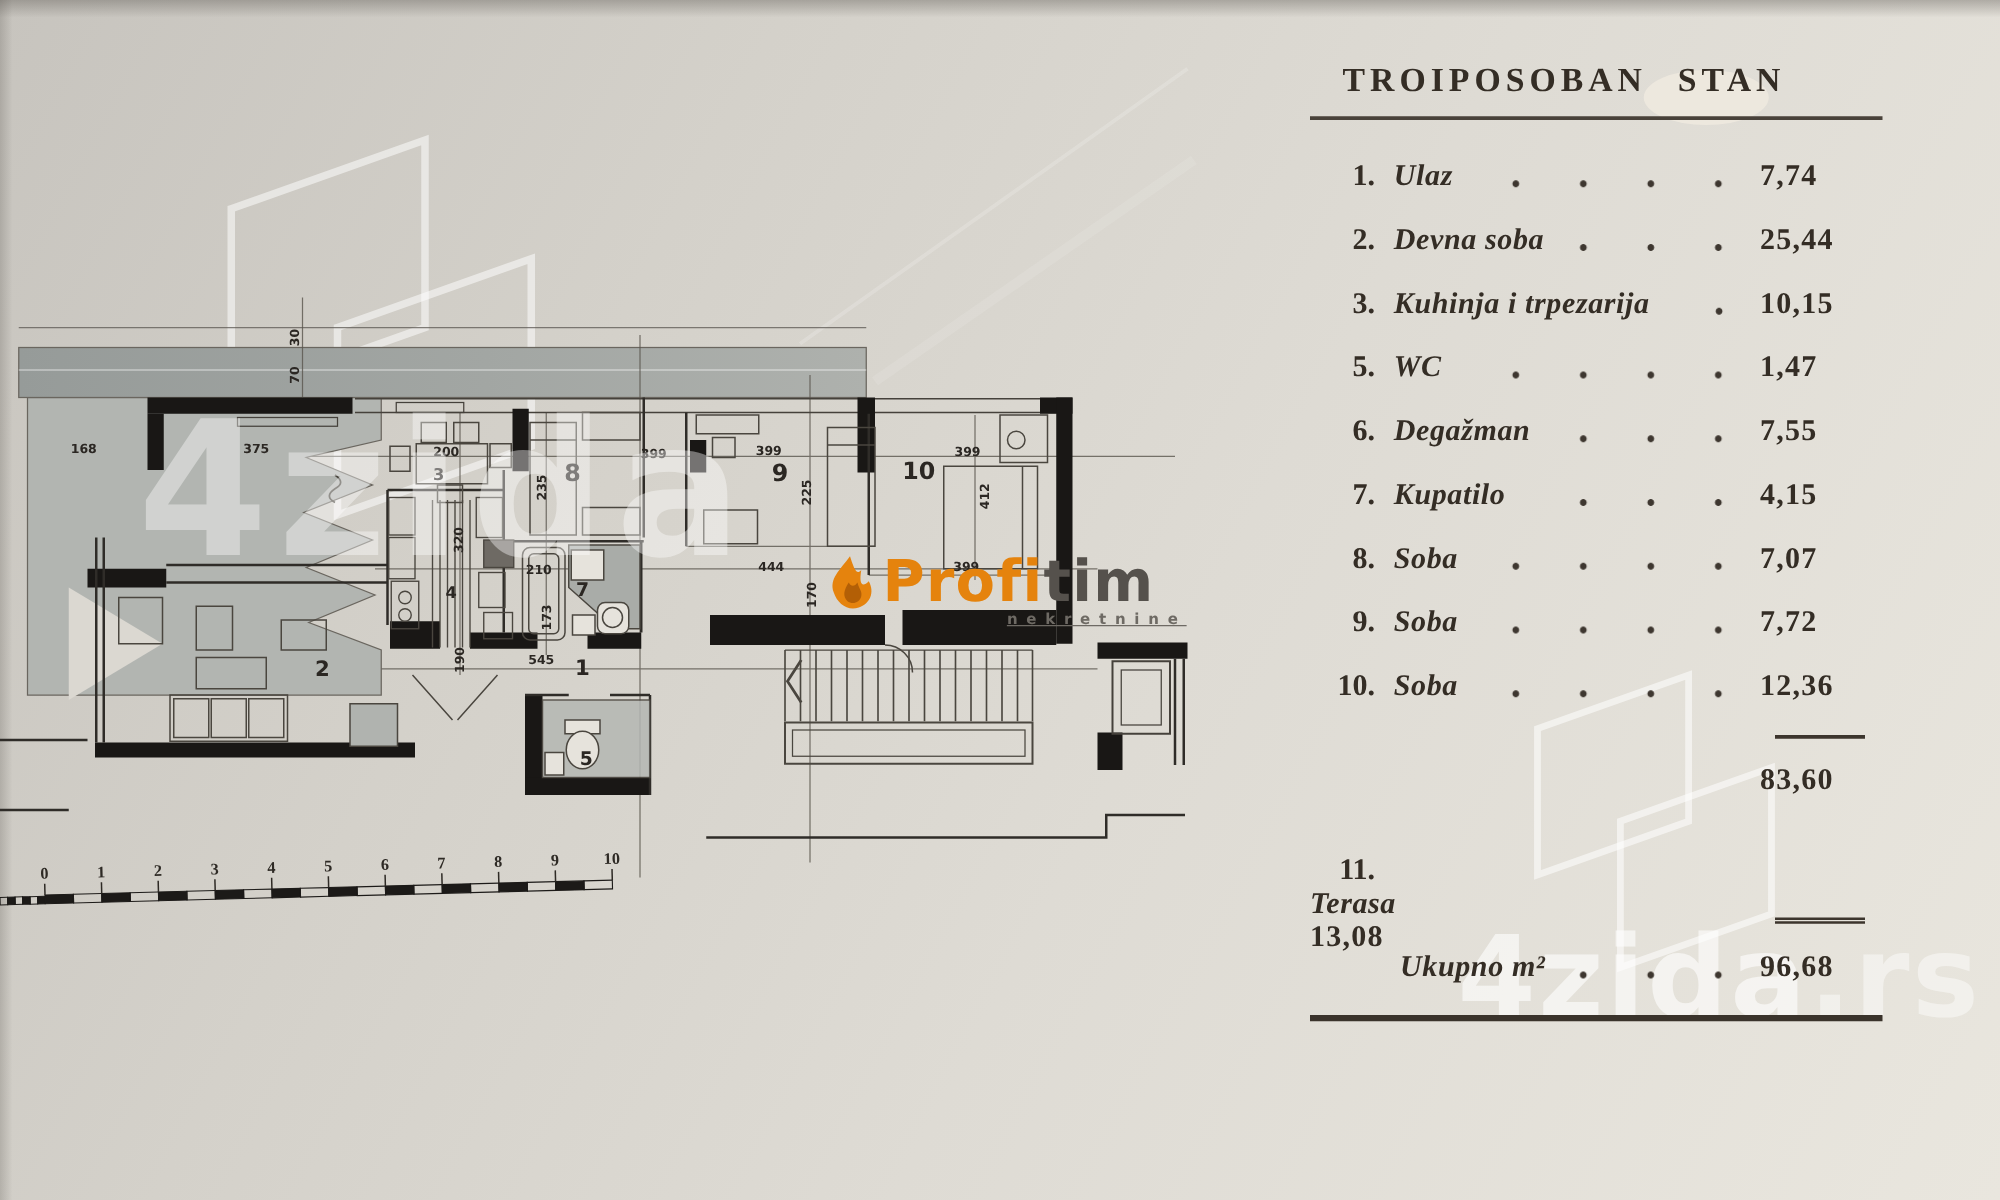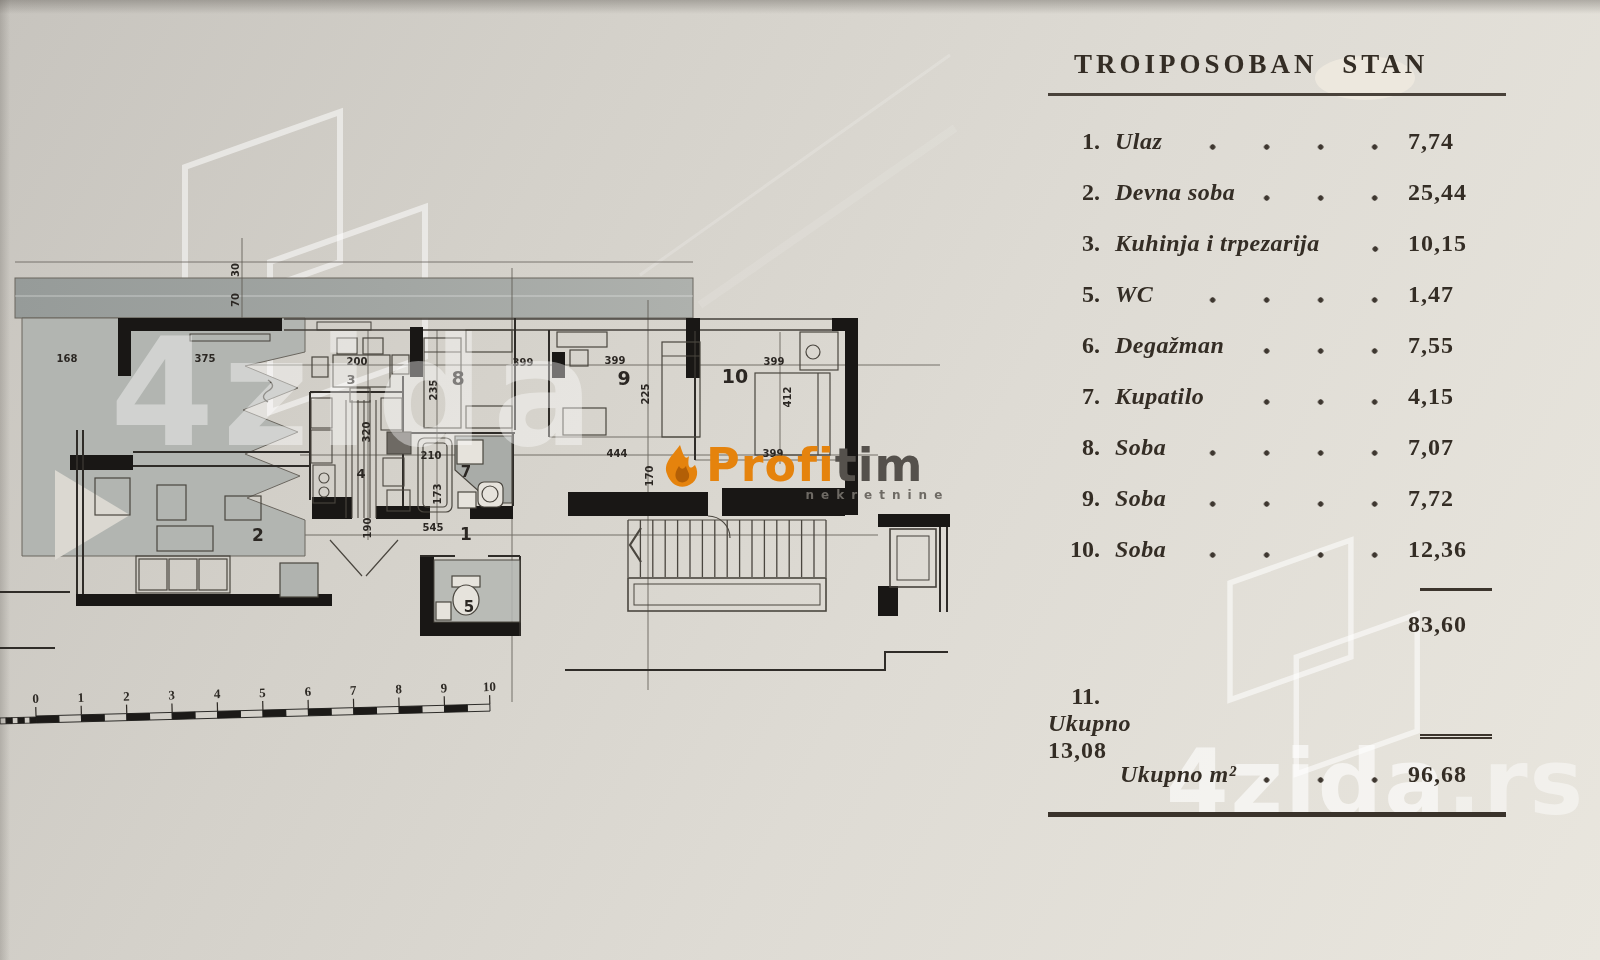--- a/index.html
+++ b/index.html
@@ -39,21 +39,21 @@
        color:rgba(255,255,255,.40);pointer-events:none;}
   .wm-4zida-corner{position:absolute;left:1166px;top:738px;white-space:nowrap;
        font:700 90px/1 "DejaVu Sans",sans-serif;letter-spacing:2px;
        color:rgba(255,255,255,.60);pointer-events:none;}
   .wm-4zida-corner .tld{color:rgba(255,255,255,.46);}
   .wm-profitim{position:absolute;left:660px;top:442px;display:flex;align-items:flex-start;pointer-events:none;}
   .wm-profitim .word{font:700 46px/1 "DejaVu Sans",sans-serif;letter-spacing:1px;text-align:right;}
   .wm-profitim .p1{color:#e5830d;}
   .wm-profitim .p2{color:#55514c;}
   .wm-profitim .sub{font:700 12px/1 "DejaVu Sans",sans-serif;letter-spacing:7px;
-       color:#6e6a64;margin:47px 0 16px -118px;}
+       color:#6e6a64;margin:47px 0 16px -118px;text-decoration:underline;}
   .wm-flame{margin:2px 6px 0 0;}
 </style>
 </head>
 <body>
 
 <div class="stage">
 
   <svg class="plan" width="1600" height="960" viewBox="0 0 1600 960">
     <defs>
       <linearGradient id="band" x1="0" y1="0" x2="1" y2="0">
@@ -411,21 +411,21 @@
     <div class="sumline"></div>
     <div class="row total-row">
       <span class="num"></span>
         <span class="lbl"></span>
         <span class="leader" style="background:none"></span>
       <span class="val">83,60</span>
     </div>
 
     <div class="row terrace-row">
       <span class="num">11.</span>
-      <span class="lbl">Ukupno</span>
+      <span class="lbl">Terasa</span>
       <span class="leader"></span>
       <span class="val">13,08</span>
     </div>
 
     <div class="sumline dbl"></div>
 
     <div class="row ukupno-row">
       <span class="lbl">Ukupno m²</span>
       <span class="leader"></span>
       <span class="val">96,68</span>

